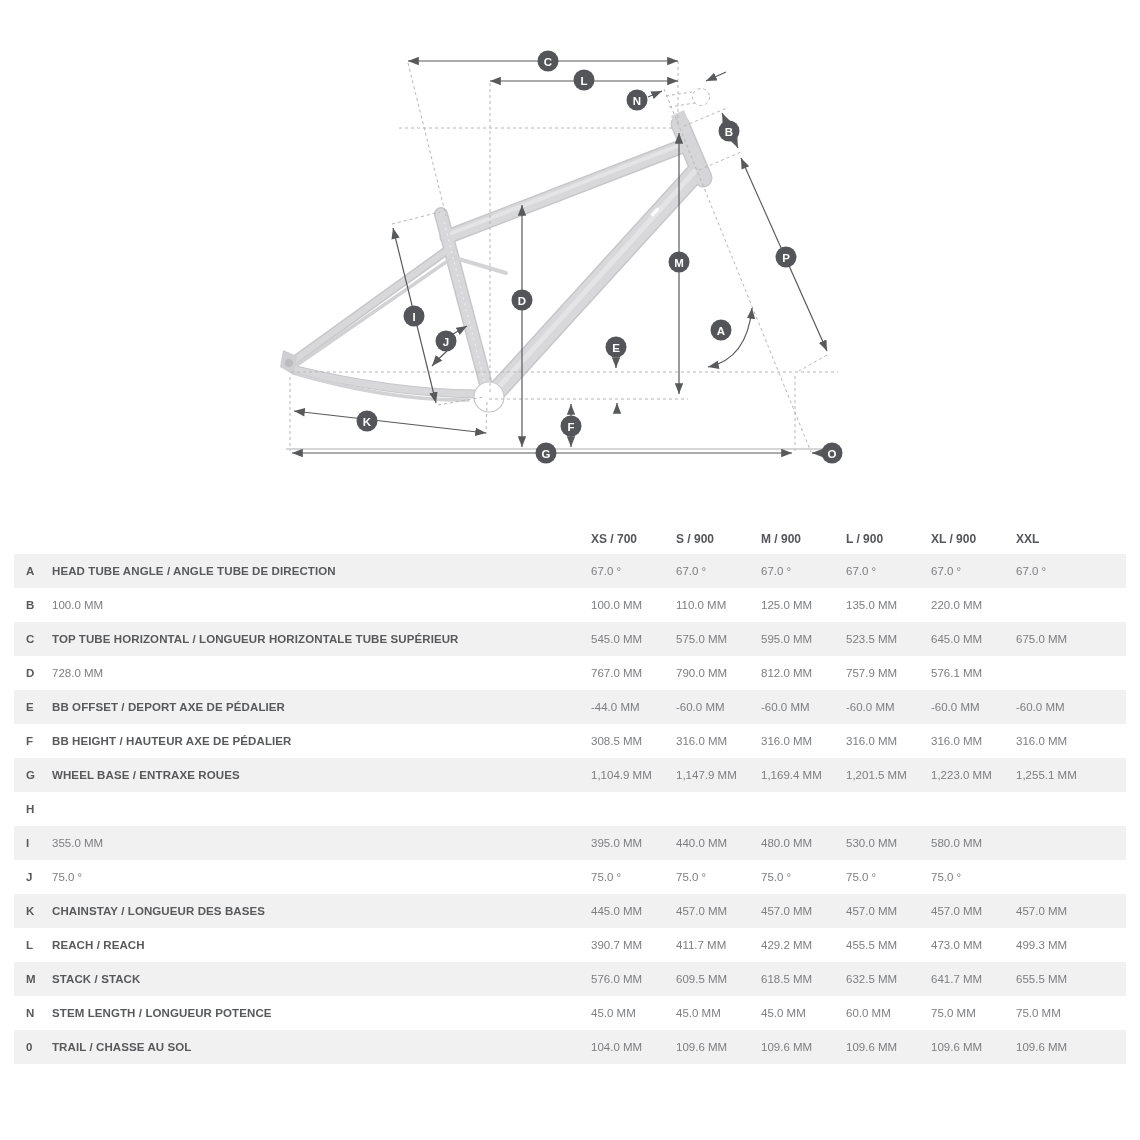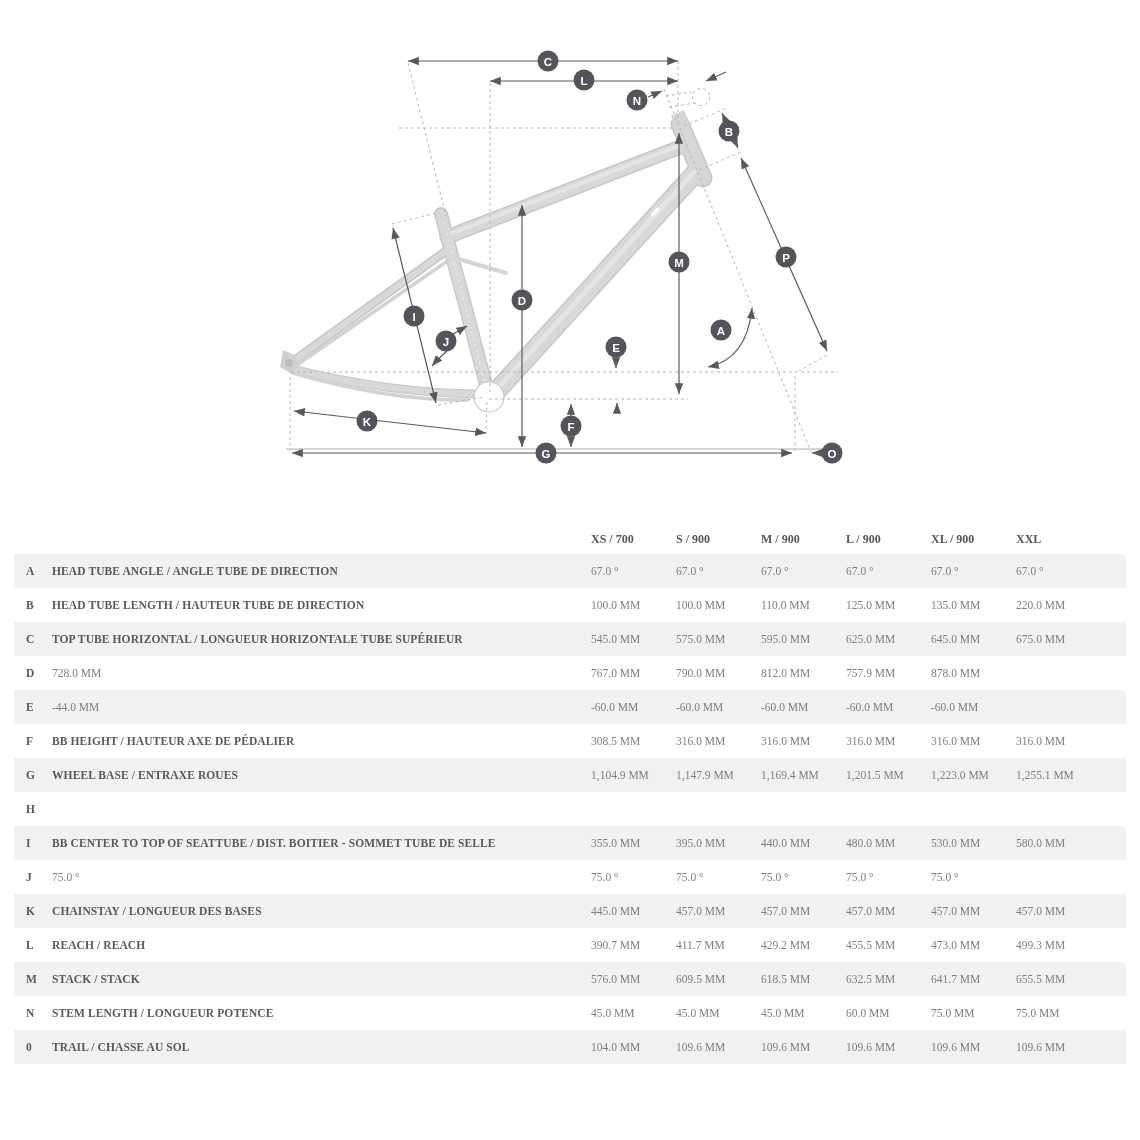--- a/index.html
+++ b/index.html
@@ -1,20 +1,20 @@
 <!DOCTYPE html>
 <html><head>
 <meta charset="utf-8">
 <style>
   html,body{margin:0;padding:0;background:#fff;}
   body{width:1140px;height:1140px;position:relative;font-family:"Liberation Sans",sans-serif;overflow:hidden;}
   .diagram-wrap{width:1140px;height:515px;}
   svg{display:block;}
   .geo-table{margin:9px 14px 0 14px;}
-  .g-row{display:grid;grid-template-columns:26px 539px repeat(6,85px);align-items:center;height:34px;padding-left:12px;font-family:Liberation Serif, serif;}
+  .g-row{display:grid;grid-template-columns:26px 539px repeat(6,85px);align-items:center;height:34px;padding-left:12px;}
   .g-row.head{height:30px;}
   .g-row.alt{background:#f1f1f2;}
   .cell-letter{font-size:11.5px;font-weight:bold;color:#58595b;}
   .cell-label{font-size:11.5px;font-weight:bold;color:#58595b;letter-spacing:.1px;padding-right:26px;}
   .cell-val{font-size:11.5px;color:#7d7e80;}
   .cell-size{font-size:12px;font-weight:bold;color:#55565a;}
 </style>
 </head>
 <body>
 
@@ -188,49 +188,49 @@
       <div class="cell-label">HEAD TUBE ANGLE / ANGLE TUBE DE DIRECTION</div>
       <div class="cell-val">67.0 °</div>
       <div class="cell-val">67.0 °</div>
       <div class="cell-val">67.0 °</div>
       <div class="cell-val">67.0 °</div>
       <div class="cell-val">67.0 °</div>
       <div class="cell-val">67.0 °</div>
     </div>
     <div class="g-row">
       <div class="cell-letter">B</div>
-      <div class="cell-label">HEAD TUBE LENGTH / HAUTEUR TUBE DE DIRECTION</div>
       <div class="cell-val">100.0 MM</div>
       <div class="cell-val">100.0 MM</div>
       <div class="cell-val">110.0 MM</div>
       <div class="cell-val">125.0 MM</div>
       <div class="cell-val">135.0 MM</div>
       <div class="cell-val">220.0 MM</div>
     </div>
     <div class="g-row alt">
       <div class="cell-letter">C</div>
       <div class="cell-label">TOP TUBE HORIZONTAL / LONGUEUR HORIZONTALE TUBE SUPÉRIEUR</div>
       <div class="cell-val">545.0 MM</div>
       <div class="cell-val">575.0 MM</div>
       <div class="cell-val">595.0 MM</div>
-      <div class="cell-val">625.0 MM</div>
+      <div class="cell-val">523.5 MM</div>
       <div class="cell-val">645.0 MM</div>
       <div class="cell-val">675.0 MM</div>
     </div>
     <div class="g-row">
       <div class="cell-letter">D</div>
       <div class="cell-val">728.0 MM</div>
       <div class="cell-val">767.0 MM</div>
       <div class="cell-val">790.0 MM</div>
       <div class="cell-val">812.0 MM</div>
       <div class="cell-val">757.9 MM</div>
-      <div class="cell-val">878.0 MM</div>
+      <div class="cell-val">576.1 MM</div>
     </div>
     <div class="g-row alt">
       <div class="cell-letter">E</div>
+      <div class="cell-label">BB OFFSET / DEPORT AXE DE PÉDALIER</div>
       <div class="cell-val">-44.0 MM</div>
       <div class="cell-val">-60.0 MM</div>
       <div class="cell-val">-60.0 MM</div>
       <div class="cell-val">-60.0 MM</div>
       <div class="cell-val">-60.0 MM</div>
       <div class="cell-val">-60.0 MM</div>
     </div>
     <div class="g-row">
       <div class="cell-letter">F</div>
       <div class="cell-label">BB HEIGHT / HAUTEUR AXE DE PÉDALIER</div>
@@ -255,21 +255,20 @@
       <div class="cell-letter">H</div>
       <div class="cell-val"></div>
       <div class="cell-val"></div>
       <div class="cell-val"></div>
       <div class="cell-val"></div>
       <div class="cell-val"></div>
       <div class="cell-val"></div>
     </div>
     <div class="g-row alt">
       <div class="cell-letter">I</div>
-      <div class="cell-label">BB CENTER TO TOP OF SEATTUBE / DIST. BOITIER - SOMMET TUBE DE SELLE</div>
       <div class="cell-val">355.0 MM</div>
       <div class="cell-val">395.0 MM</div>
       <div class="cell-val">440.0 MM</div>
       <div class="cell-val">480.0 MM</div>
       <div class="cell-val">530.0 MM</div>
       <div class="cell-val">580.0 MM</div>
     </div>
     <div class="g-row">
       <div class="cell-letter">J</div>
       <div class="cell-val">75.0 °</div>

